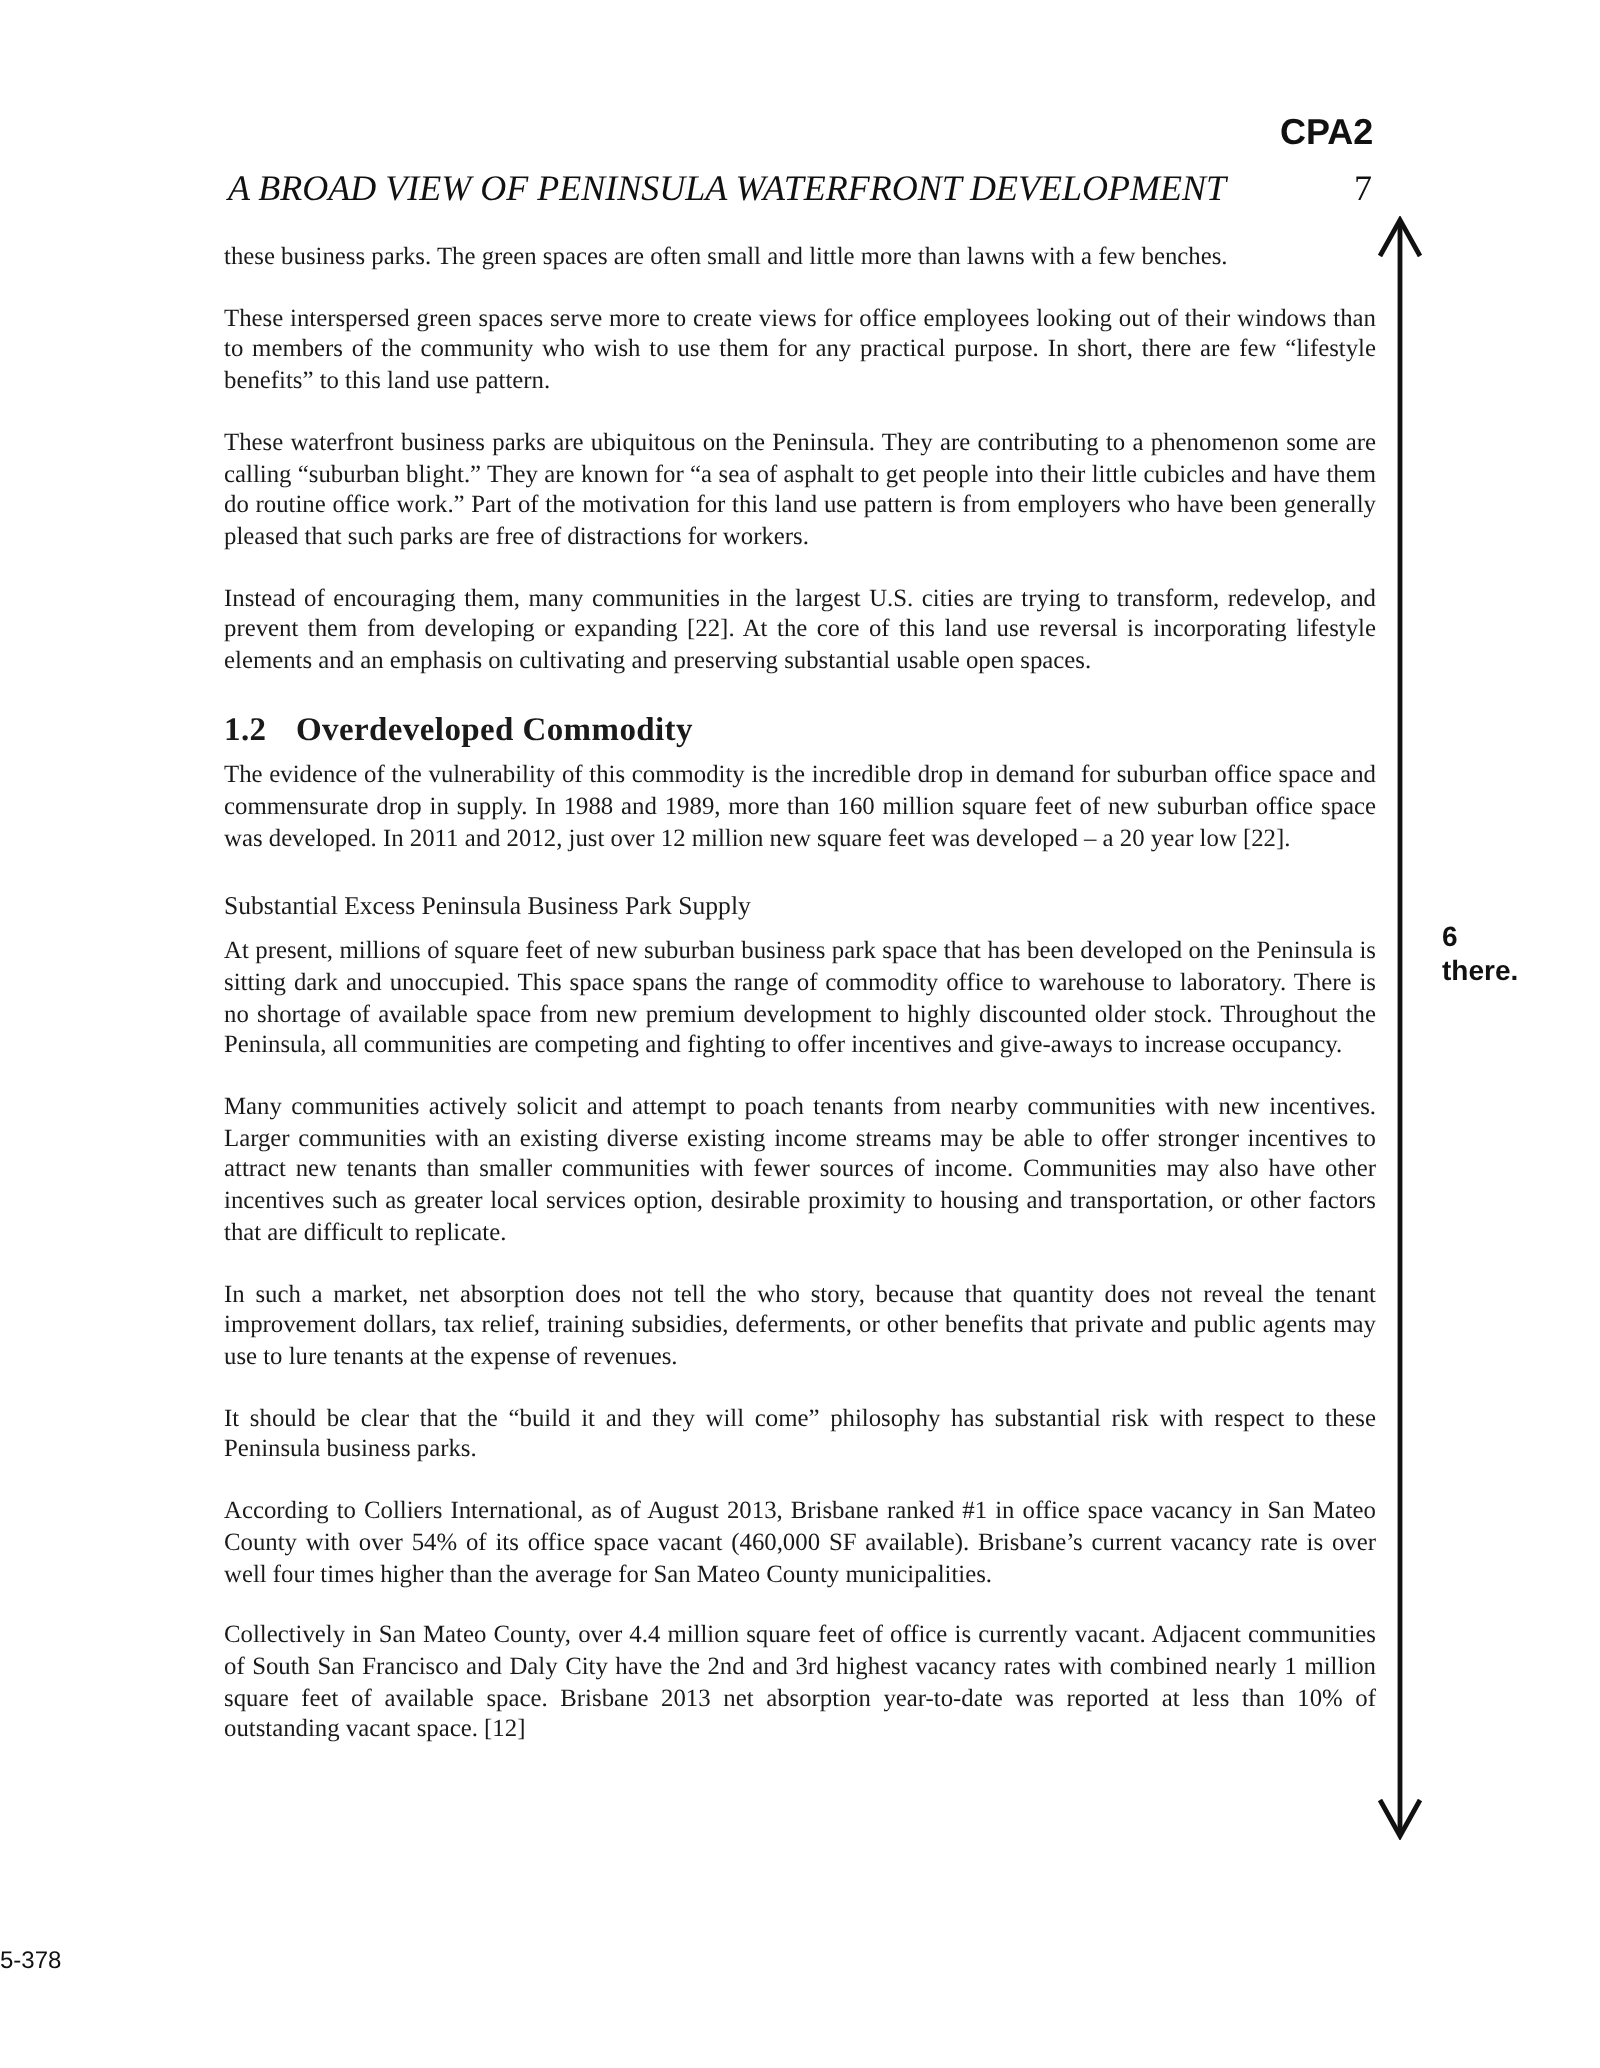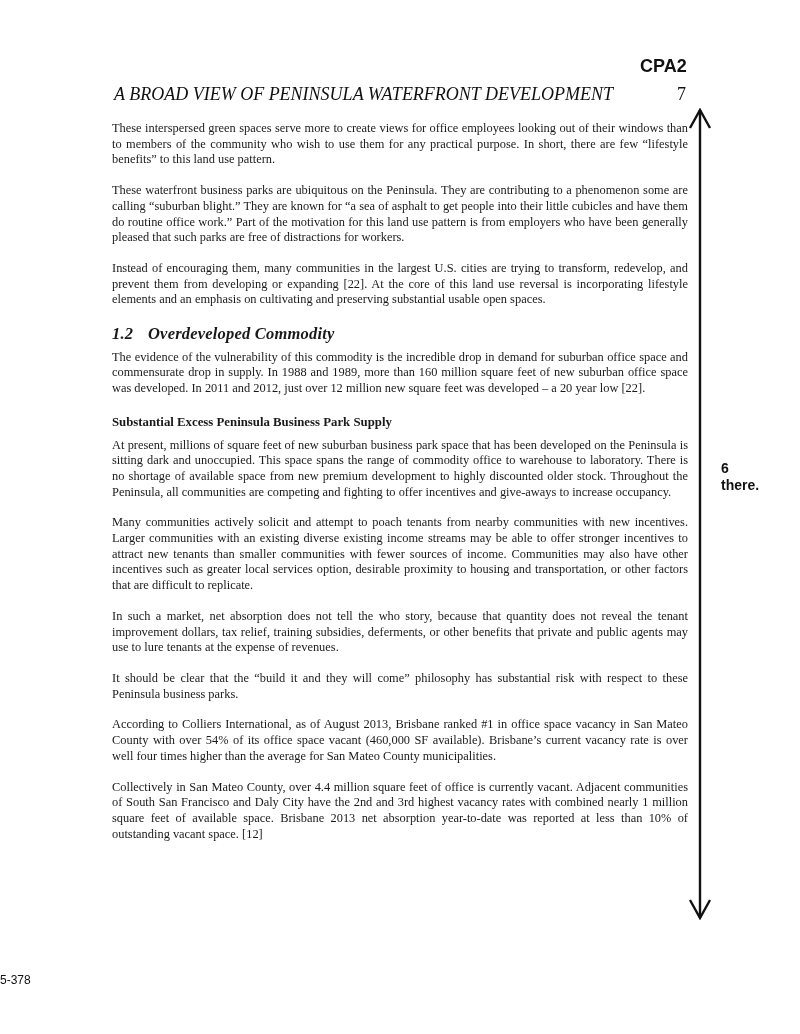--- a/index.html
+++ b/index.html
@@ -19,26 +19,26 @@
     }
     .running-header .page-num { position: absolute; right: 0; top: 0; font-style: normal; }
     .body {
       position: absolute; left: 112px; top: 121px; width: 576px;
       font-family: "Liberation Serif", serif; font-size: 12.4px; line-height: 15.7px;
       text-align: justify;
     }
     .body p { margin: 0 0 15px 0; }
     .section-title {
       font-family: "Liberation Serif", serif; font-size: 16.5px; font-weight: normal;
-      margin: 18px 0 8px 0; letter-spacing: 0.2px; font-style: italic;
+      margin: 18px 0 8px 0; letter-spacing: 0.2px;
     }
     .section-title .num { display: inline-block; width: 36px; font-weight: bold; }
     .section-title .ttl { font-weight: bold; }
     .subsection-title {
-      font-family: "Liberation Serif", serif; font-weight: bold; font-size: 12.8px;
+      font-family: "Liberation Serif", serif; font-weight: normal; font-size: 12.8px;
       margin: 18px 0 7px 0;
     }
     .bracket {
       position: absolute; left: 688px; top: 108px; width: 24px; height: 812px;
     }
     .side-note {
       position: absolute; left: 721px; top: 460px;
       font-family: "Liberation Sans", sans-serif; font-weight: bold; font-size: 14px; line-height: 17px; color: #111;
     }
     .footer {
@@ -52,20 +52,21 @@
 <div class="page">
 
   <div class="cpa-label">CPA2</div>
 
   <div class="running-header">
     <span>A BROAD VIEW OF PENINSULA WATERFRONT DEVELOPMENT</span>
     <span class="page-num">7</span>
   </div>
 
   <div class="body">
+    <p>these business parks. The green spaces are often small and little more than lawns with a few benches.</p>
     <p>These interspersed green spaces serve more to create views for office employees looking out of their windows than to members of the community who wish to use them for any practical purpose. In short, there are few “lifestyle benefits” to this land use pattern.</p>
     <p>These waterfront business parks are ubiquitous on the Peninsula. They are contributing to a phenomenon some are calling “suburban blight.” They are known for “a sea of asphalt to get people into their little cubicles and have them do routine office work.” Part of the motivation for this land use pattern is from employers who have been generally pleased that such parks are free of distractions for workers.</p>
     <p>Instead of encouraging them, many communities in the largest U.S. cities are trying to transform, redevelop, and prevent them from developing or expanding [22]. At the core of this land use reversal is incorporating lifestyle elements and an emphasis on cultivating and preserving substantial usable open spaces.</p>
 
     <div class="section-title">
       <span class="num">1.2</span><span class="ttl">Overdeveloped Commodity</span>
     </div>
 
     <p>The evidence of the vulnerability of this commodity is the incredible drop in demand for suburban office space and commensurate drop in supply. In 1988 and 1989, more than 160 million square feet of new suburban office space was developed. In 2011 and 2012, just over 12 million new square feet was developed – a 20 year low [22].</p>
 

